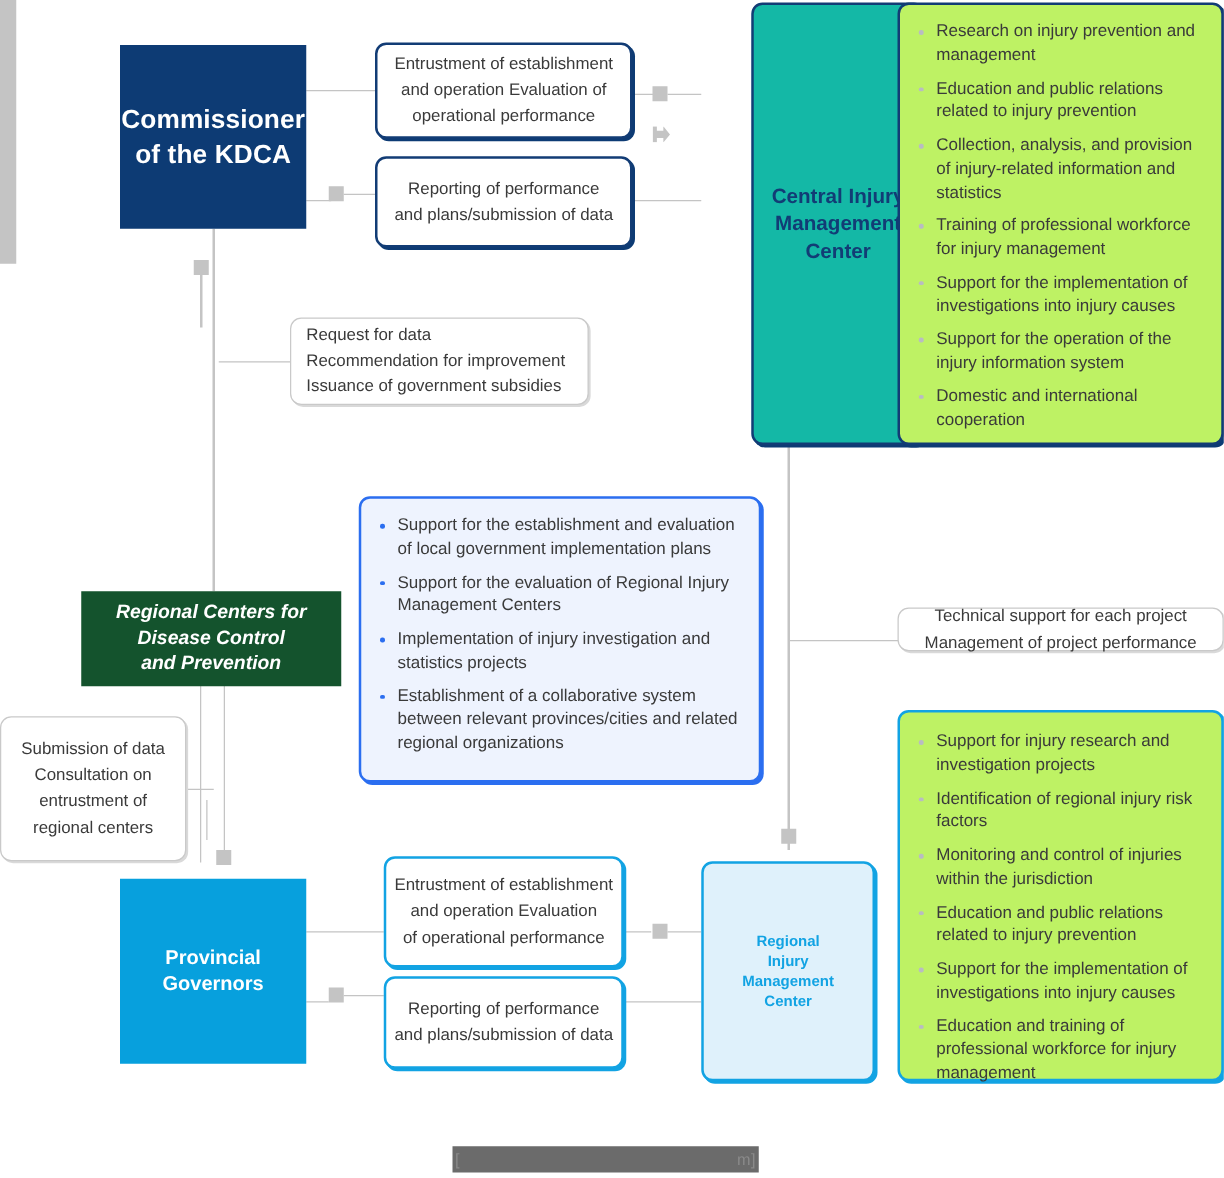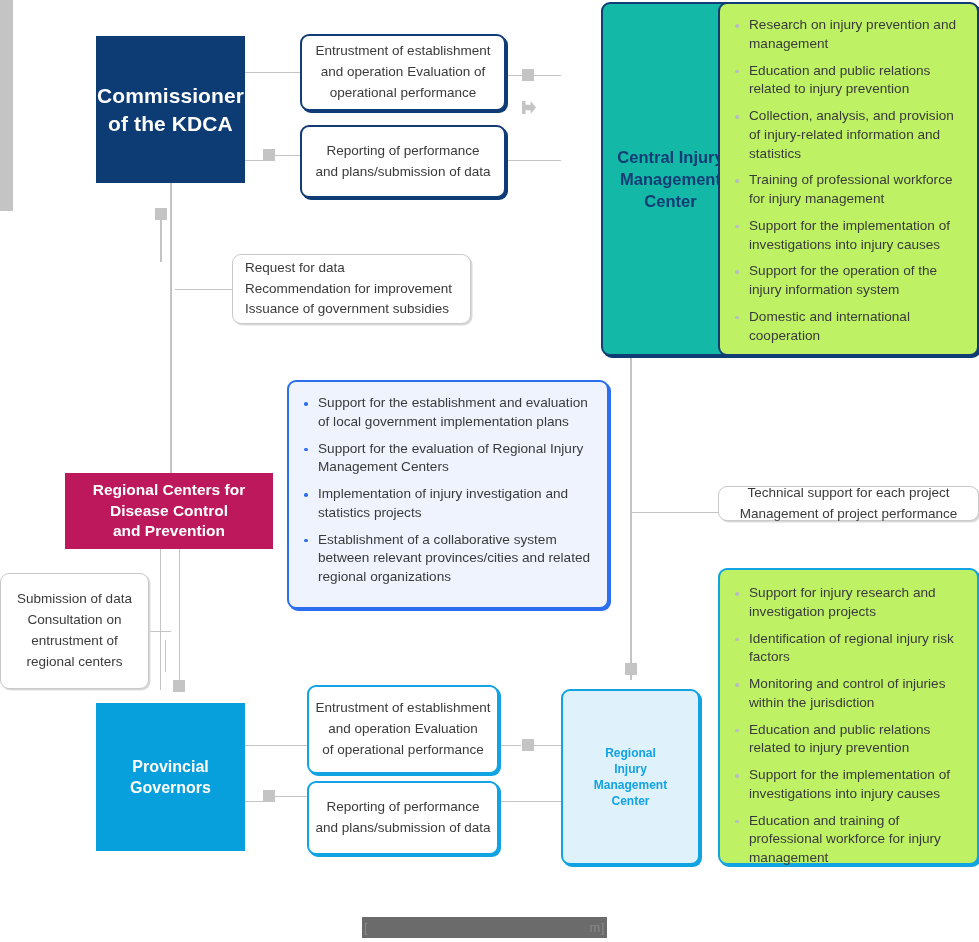--- a/index.html
+++ b/index.html
@@ -12,21 +12,21 @@
   #stage { position: relative; width: 979px; height: 942px; }
 
   .node, .callout, .bullets, .conn, .marker, .caption-bar { position: absolute; }
 
   
   .node {
     display: flex; align-items: center; justify-content: center; text-align: center;
     color: #ffffff; font-weight: bold; line-height: 1.32;
   }
   .node-navy   { background: #0d3b74; font-size: 21px; letter-spacing: .1px; }
-  .node-blue   { background: #be185d; font-size: 15.5px; }
+  .node-blue   { background: #14532d; font-size: 15.5px; font-style: italic; }
   .node-cyan   { background: #07a0dd; font-size: 16px; }
 
   
   .panel {
     position: absolute;
     display: flex; align-items: center; justify-content: center; text-align: center;
     border-radius: 9px; font-weight: bold; line-height: 1.34;
   }
   .panel-central {
     background: #14b8a6; border: 2px solid #123c75; color: #123c75;
@@ -215,21 +215,21 @@
       <li>Research on injury prevention and management</li>
       <li>Education and public relations related to injury prevention</li>
       <li>Collection, analysis, and provision of injury-related information and statistics</li>
       <li>Training of professional workforce for injury management</li>
       <li>Support for the implementation of investigations into injury causes</li>
       <li>Support for the operation of the injury information system</li>
       <li>Domestic and international cooperation</li>
     </ul>
   </div>
 
-  <div class="bullets blue" style="left:287px; top:380px; width:322px; height:229px; ">
+  <div class="bullets blue" style="left:287px; top:397px; width:322px; height:229px; ">
     <ul>
       <li>Support for the establishment and evaluation of local government implementation plans</li>
       <li>Support for the evaluation of Regional Injury Management Centers</li>
       <li>Implementation of injury investigation and statistics projects</li>
       <li>Establishment of a collaborative system between relevant provinces/cities and related regional organizations</li>
     </ul>
   </div>
 
   <div class="bullets cyan" style="left:718px; top:568px; width:261px; height:297px; padding-top:14px;">
     <ul>

